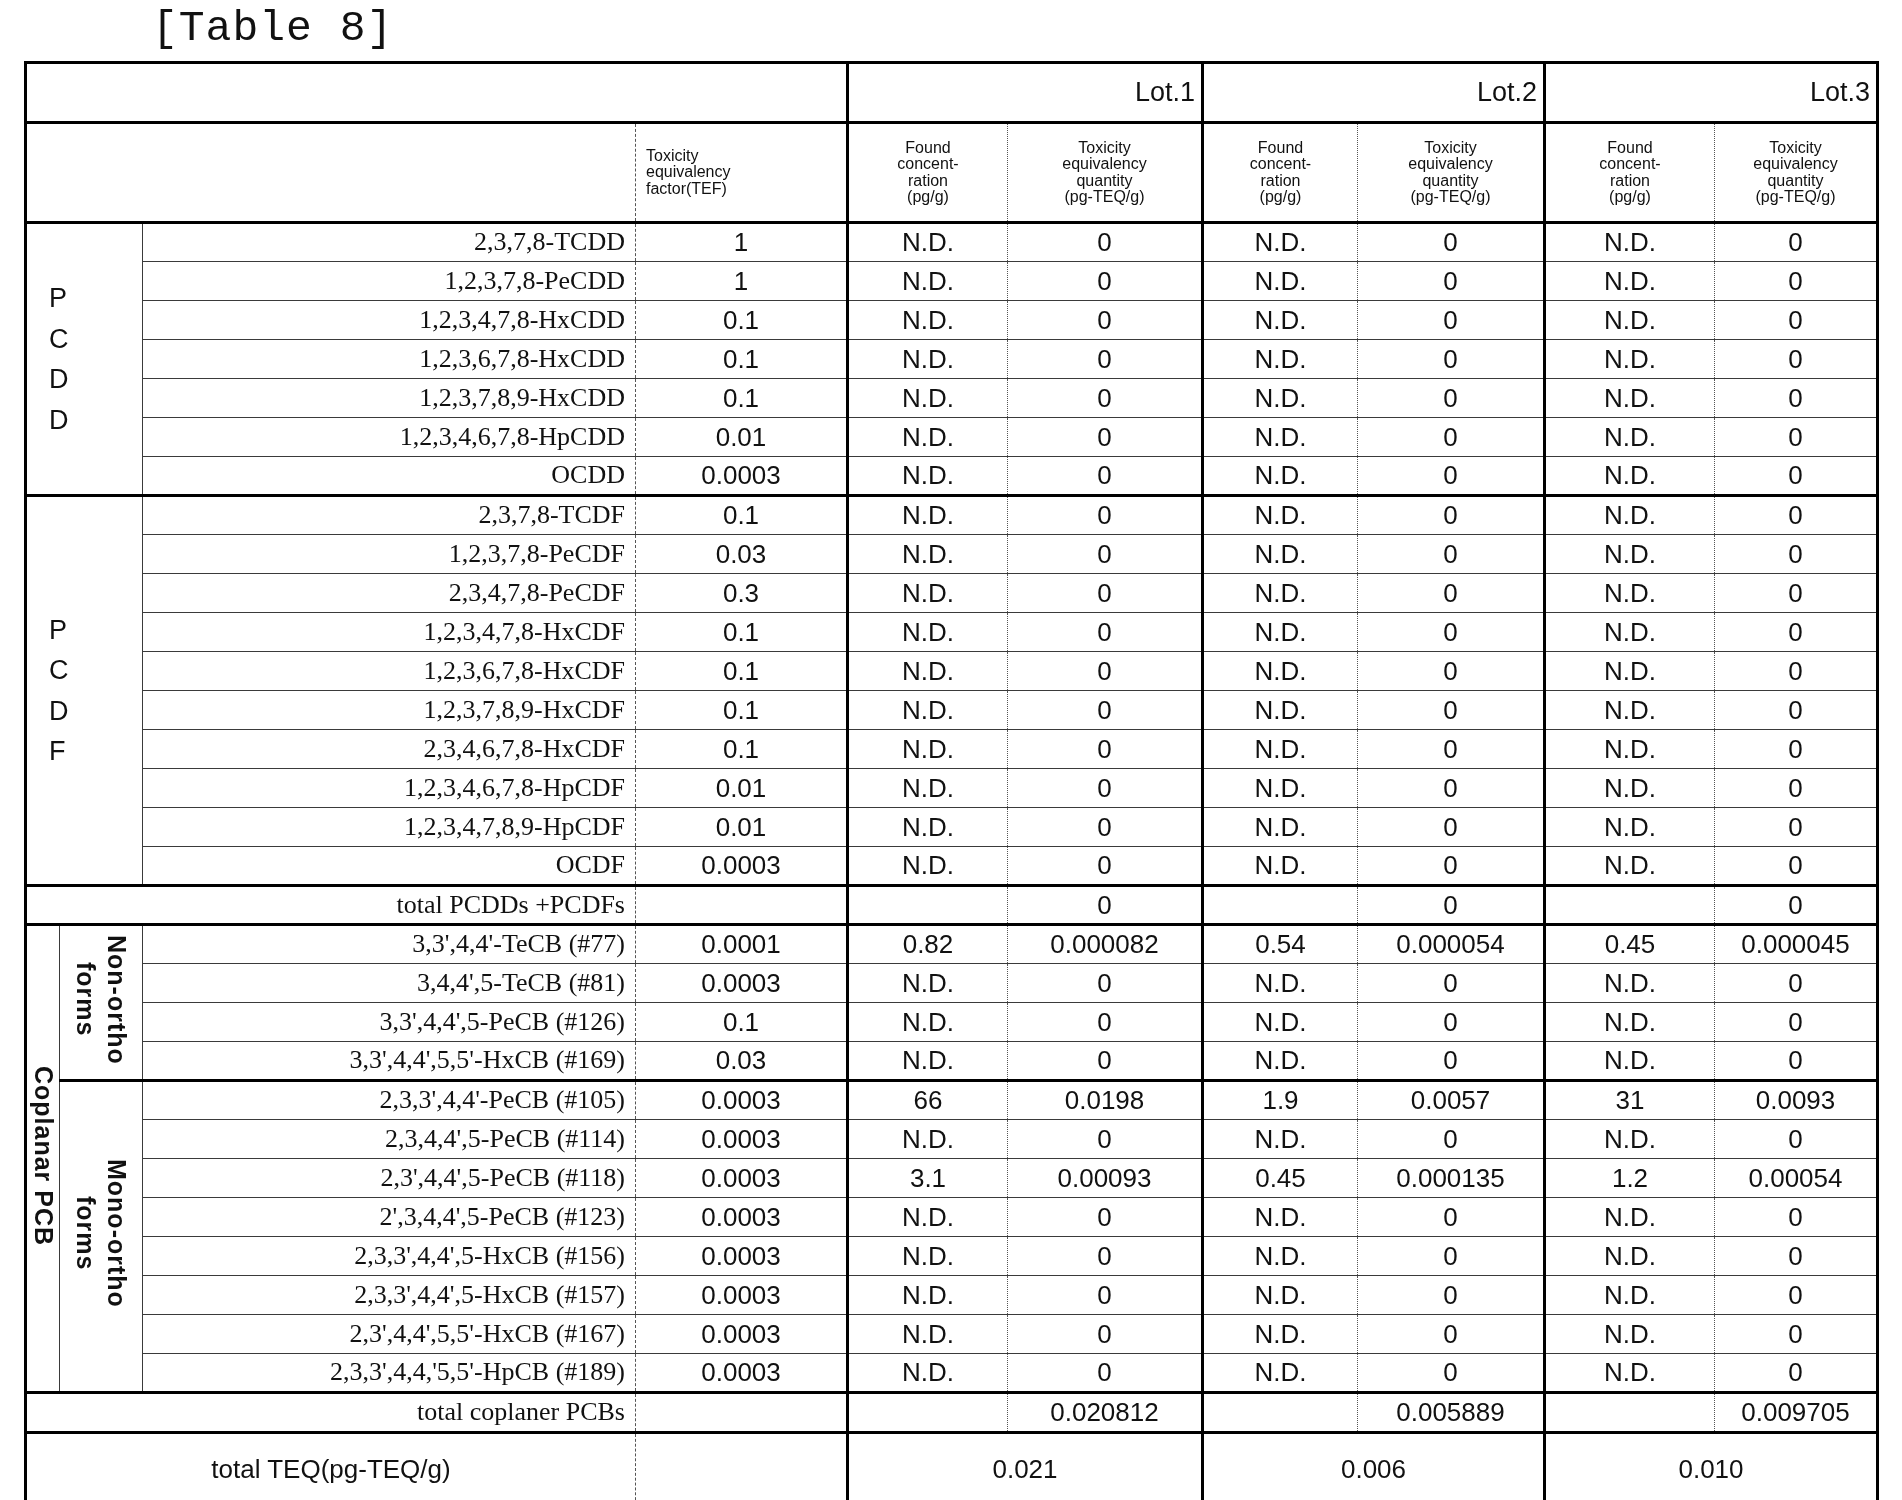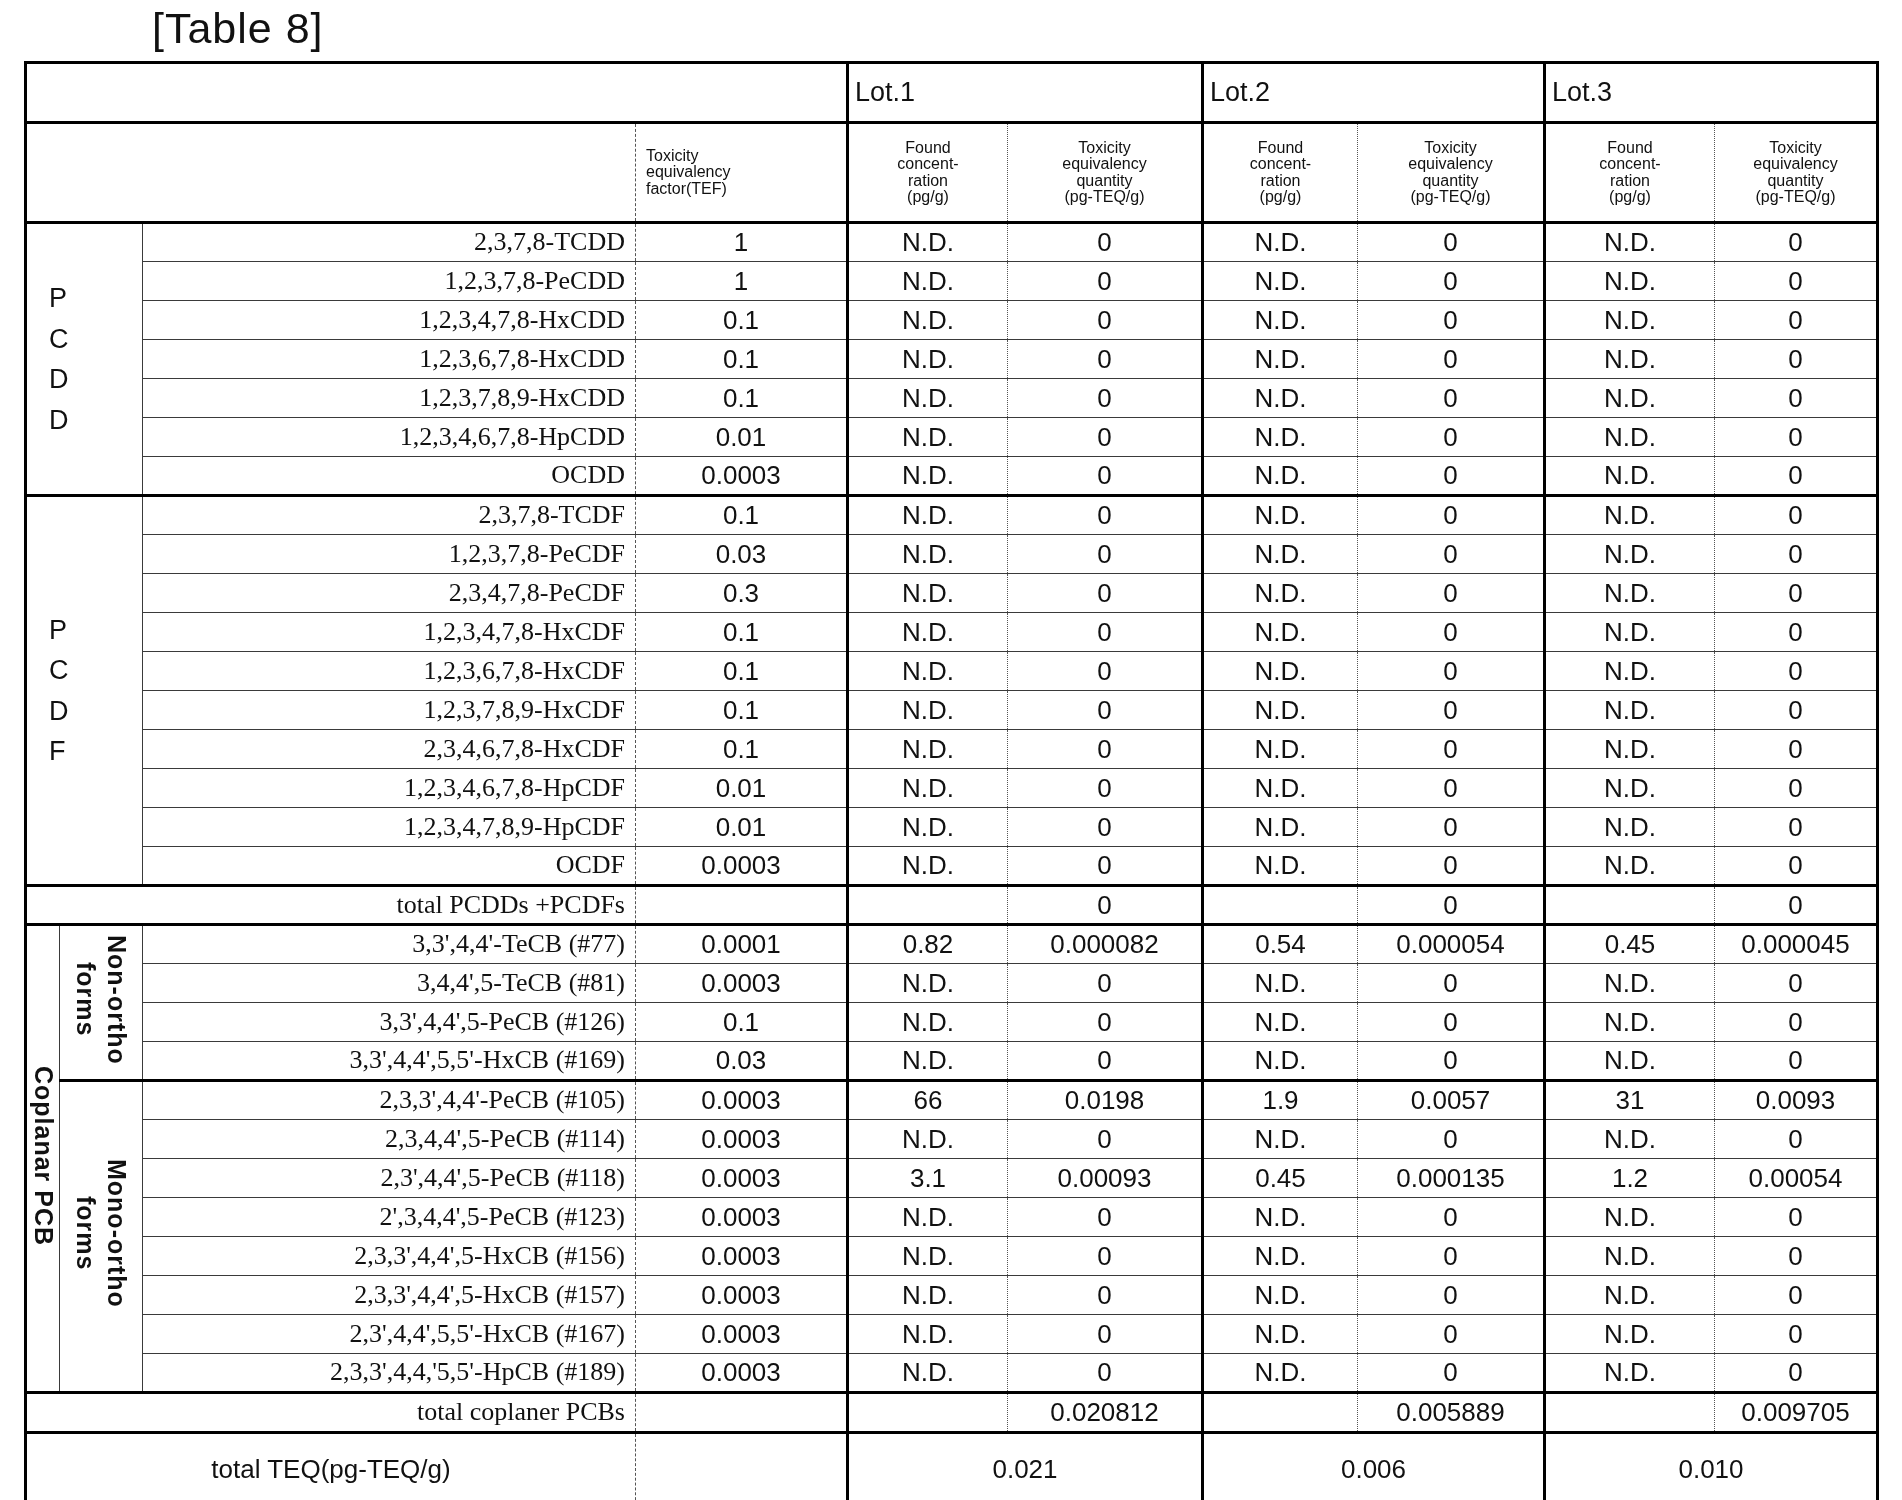--- a/index.html
+++ b/index.html
@@ -1,33 +1,33 @@
 <!DOCTYPE html>
 <html><head>
 <meta charset="utf-8">
 <style>
   html,body{margin:0;background:#fff;}
   body{width:1902px;height:1500px;box-sizing:border-box;padding:4px 0 0 24px;
        font-family:"Liberation Sans",sans-serif;color:#111;}
-  .title{font-family:Liberation Sans, sans-serif;font-size:43px;margin:0 0 8px 128px;letter-spacing:1px;}
+  .title{font-family:Liberation Mono, monospace;font-size:43px;margin:0 0 8px 128px;letter-spacing:1px;}
   table{border-collapse:collapse;table-layout:fixed;width:1854px;border:3px solid #000;}
   td{border:1px solid #3a3a3a;font-size:26px;line-height:1.1;padding:0 6px;overflow:hidden;vertical-align:middle;}
   tr{height:39px;}
   tr.hr1{height:60px;} tr.hr2{height:100px;} tr.tall{height:74px;} tr.rtot{height:40px;}
   tr.sec td{border-top:3px solid #000;}
   .bb3{border-bottom:3px solid #000;}
   .bl3{border-left:3px solid #000;}
   .dashL{border-left:1px dashed #555;}
   .dotL{border-left:1px dotted #555;}
   .cutr{border-right-width:0;}
   .name{text-align:right;padding-right:10px;font-family:Liberation Serif, serif;}
   .num,.tef{text-align:center;}
   .hcell{white-space:pre-line;text-align:center;font-size:16px;line-height:1.03;padding:2px 4px;}
   .tefh{text-align:left;padding-left:10px;}
-  .lot{text-align:left;font-size:27px;}
+  .lot{text-align:right;font-size:27px;}
   .stackc{text-align:left;vertical-align:middle;}
   .stack{white-space:pre-line;font-size:27px;line-height:1.5;padding-left:16px;display:inline-block;}
   .grpc{text-align:center;vertical-align:middle;padding:0;}
   .vtext{display:inline-block;writing-mode:vertical-rl;white-space:pre-line;font-weight:bold;
          font-size:25px;line-height:1.25;letter-spacing:1px;}
   .totteq{text-align:center;}
 </style>
 </head>
 <body>
 

